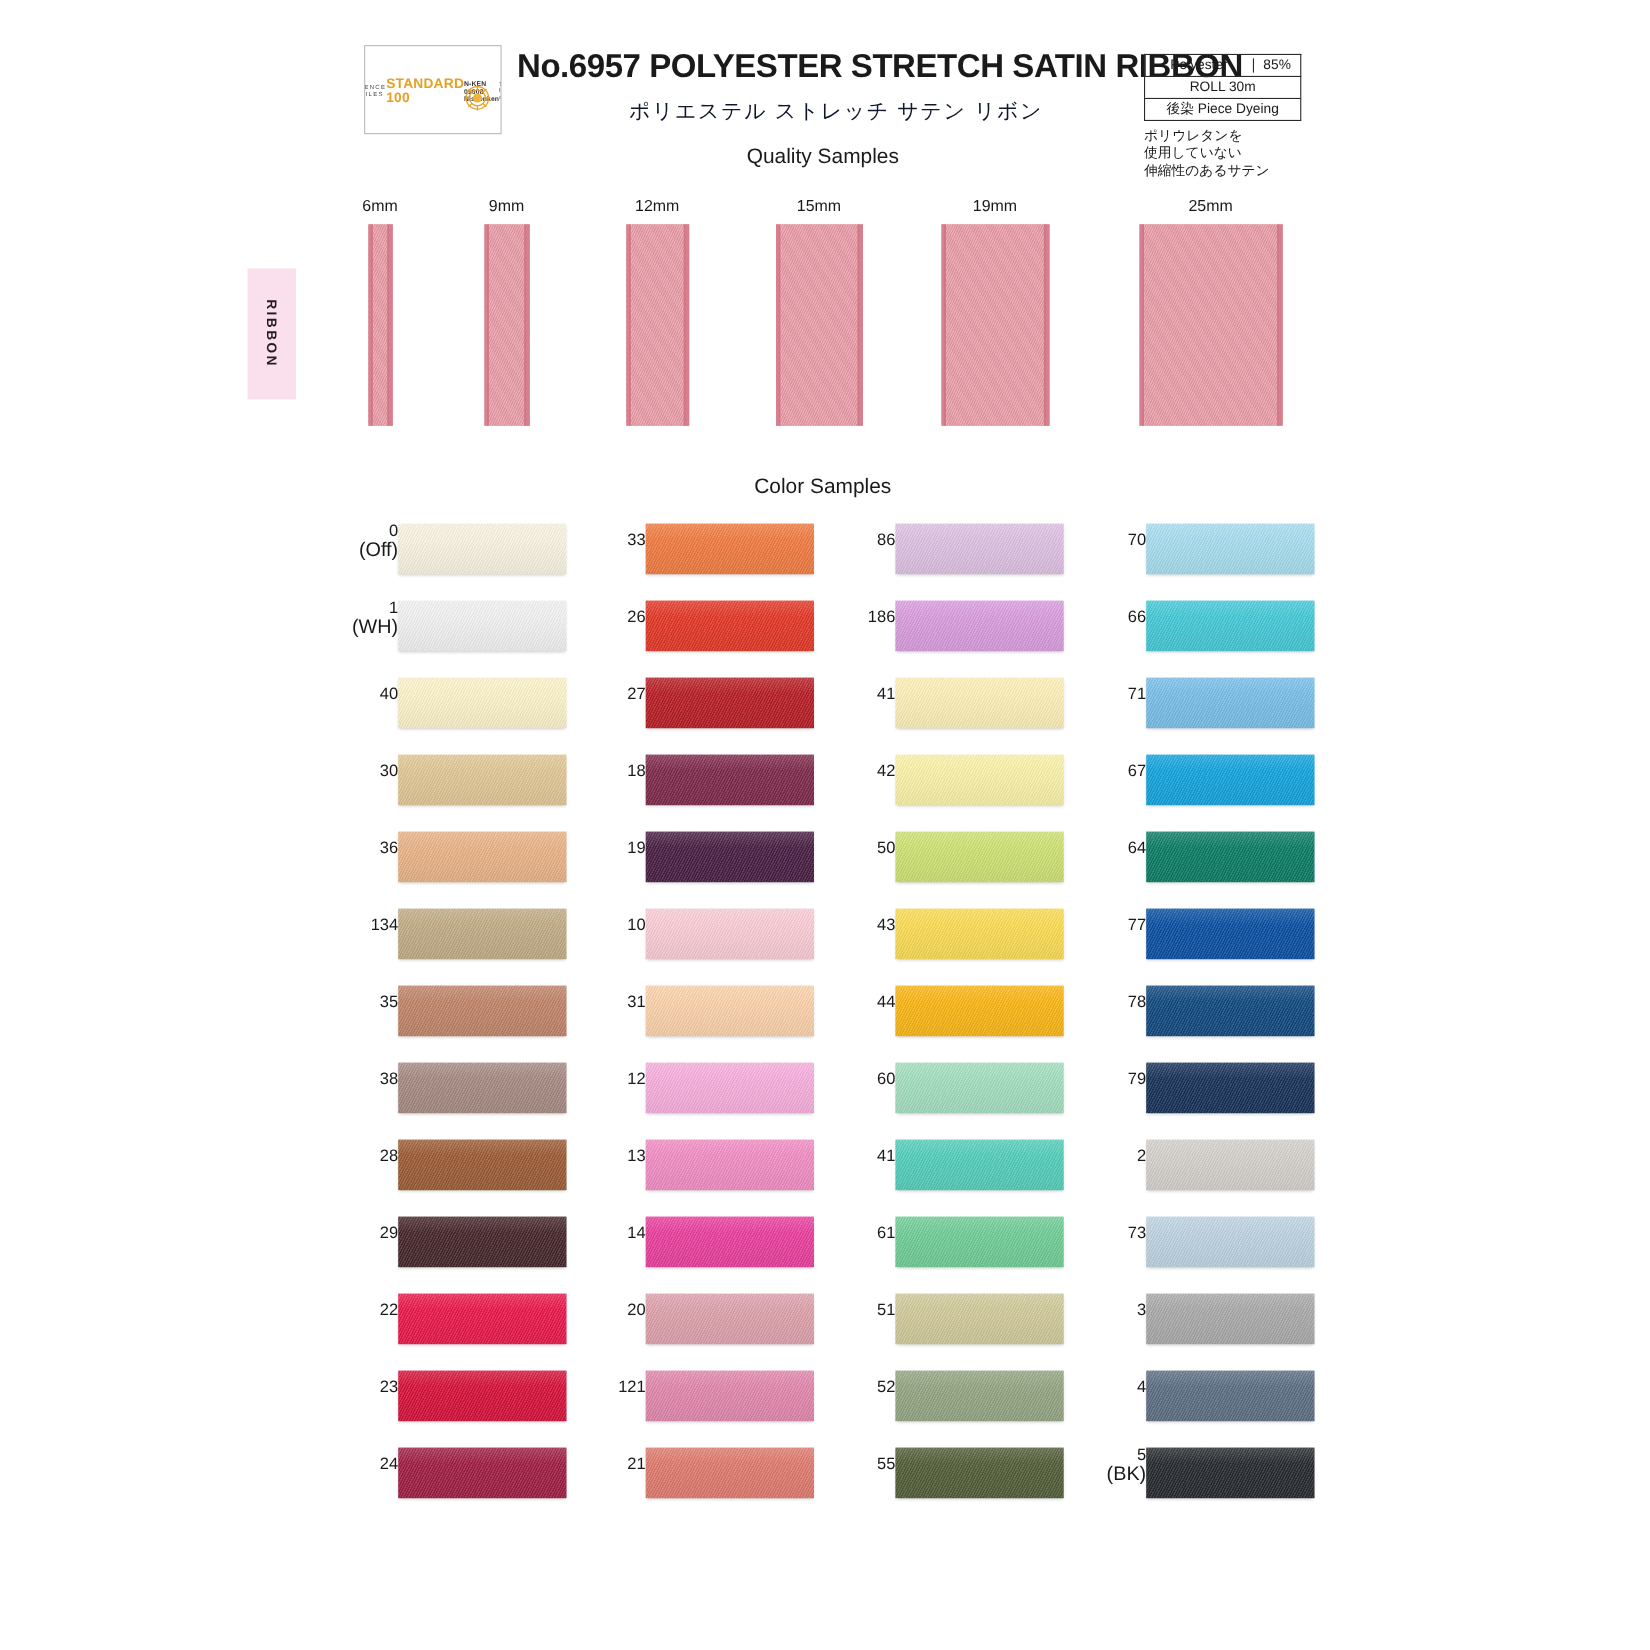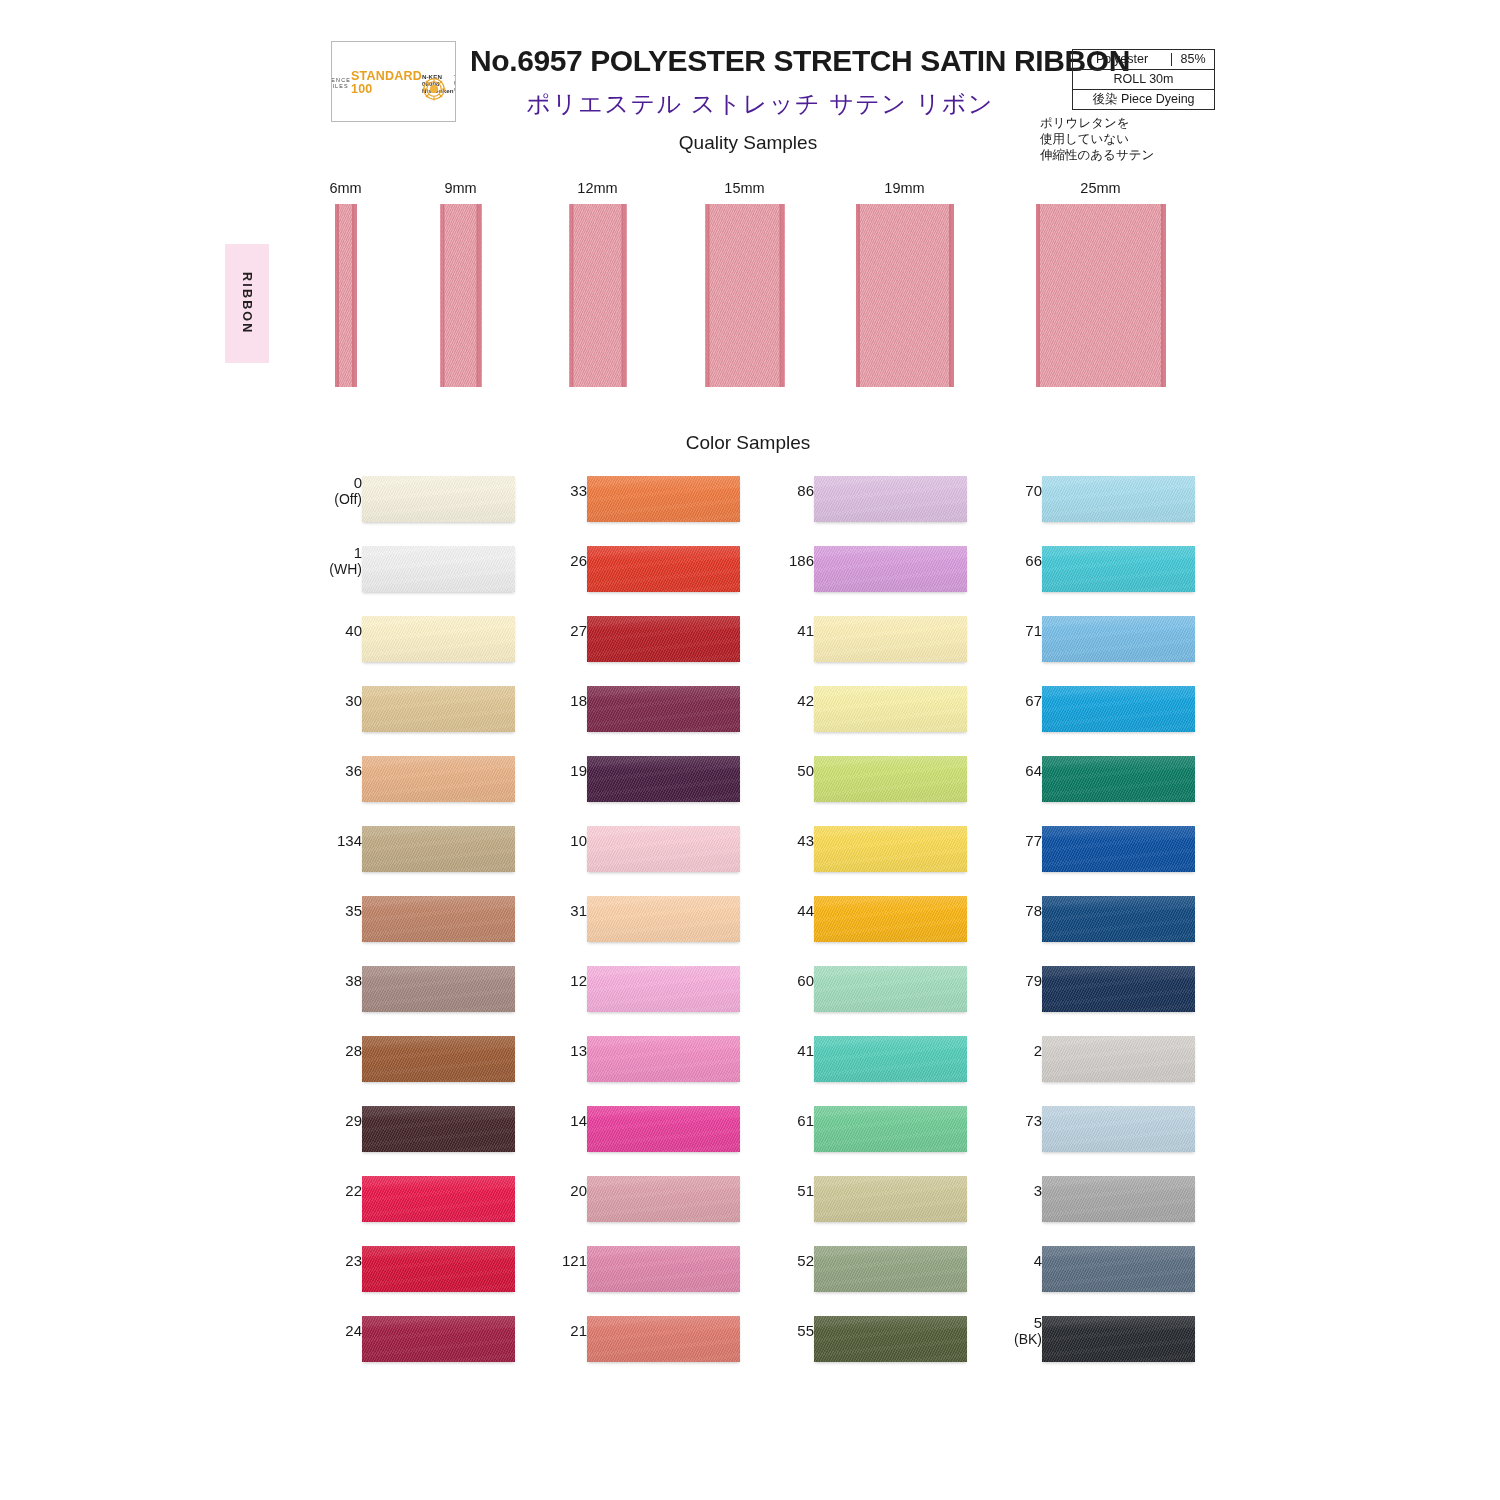--- a/index.html
+++ b/index.html
@@ -29,25 +29,25 @@
   #oeko-box .o-line6{font-size:5.2px;color:#555;margin-top:1px;}
   #oeko-sun{position:absolute;right:8px;top:34px;}
 
   #title-main{
     position:absolute;left:470px;top:44px;width:580px;
     font-size:30px;font-weight:700;letter-spacing:-0.4px;color:#1a1a1a;
     white-space:nowrap;
   }
   #title-jp{
     position:absolute;left:470px;top:88px;width:580px;text-align:center;
-    font-size:24px;letter-spacing:1.5px;color:#4c1d95;white-space:nowrap;
-  }
-
-  
-  #spec{position:absolute;left:1040px;top:49px;width:143px;margin-left:32px;}
+    font-size:19px;letter-spacing:1.5px;color:#0f172a;white-space:nowrap;
+  }
+
+  
+  #spec{position:absolute;left:1040px;top:49px;width:143px;}
   #spec .srow{display:flex;border:1px solid #2a2a2a;border-bottom:none;height:19px;align-items:center;}
   #spec .srow:last-child{border-bottom:1px solid #2a2a2a;}
   #spec .sc{font-size:12.5px;text-align:center;line-height:1;white-space:nowrap;}
   #spec .sc.left{flex:1 1 auto;border-right:1px solid #2a2a2a;}
   #spec .sc.right{width:42px;flex:none;}
   #spec .sc.full{flex:1 1 auto;}
   #spec-note{position:absolute;left:1040px;top:115px;font-size:12.5px;line-height:16px;color:#1a1a1a;white-space:nowrap;}
 
   
   .section-title{position:absolute;width:1500px;text-align:center;font-size:19px;color:#1a1a1a;}
@@ -96,21 +96,21 @@
   .qswatch .edgeR{right:0;}
 
   
   #color-grid{position:absolute;left:0;top:468px;width:1500px;height:940px;}
   .ccol{position:absolute;top:0;width:230px;}
   .crow{position:relative;height:70px;}
   .cnum{
     position:absolute;right:168px;top:14px;width:90px;text-align:right;
     font-size:15px;color:#1a1a1a;line-height:17px;white-space:nowrap;
   }
-  .cnum .sub{display:block;font-size:14px;line-height:17px;}
+  .cnum .sub{display:block;font-size:18px;line-height:17px;}
   .cswatch{
     position:absolute;left:62px;top:8px;width:153px;height:46px;
     box-shadow:0 2px 3px -1px rgba(0,0,0,.22);
   }
   .cswatch .tex{
     position:absolute;inset:0;
     background:
       repeating-linear-gradient(118deg, rgba(255,255,255,.13) 0 1px, rgba(0,0,0,.045) 1px 2.2px);
   }
   .cswatch .hl{

